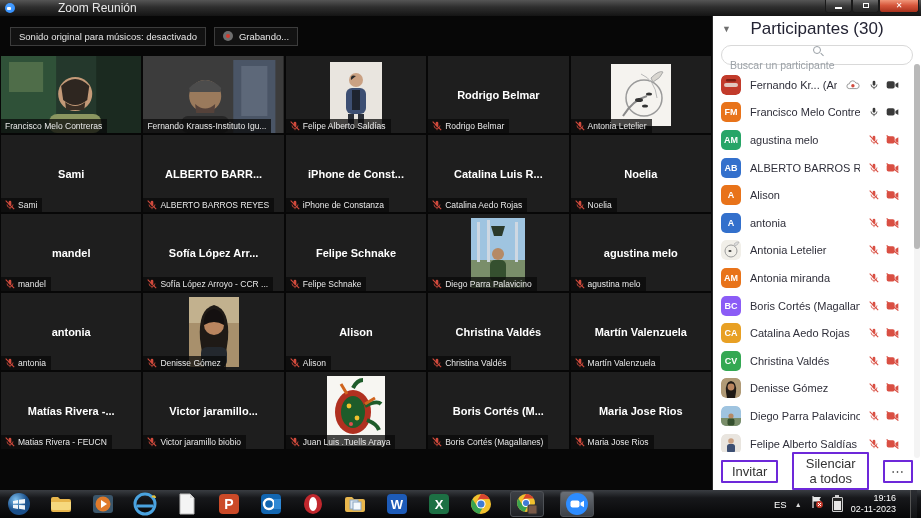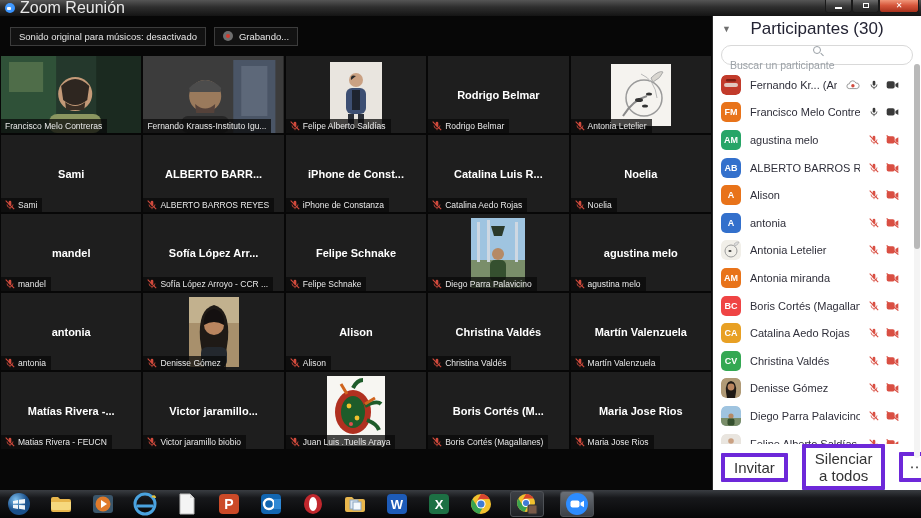--- a/index.html
+++ b/index.html
@@ -3,21 +3,21 @@
 <meta charset="utf-8">
 <style>
   * { margin:0; padding:0; box-sizing:border-box; }
   html,body { width:921px; height:518px; overflow:hidden; font-family:"Liberation Sans", sans-serif; background:#000; }
   .window { width:921px; height:518px; position:relative; display:flex; flex-direction:column; }
 
   
   .titlebar { height:16px; background:linear-gradient(180deg,#555 0%,#2e2e2e 45%,#141414 100%); display:flex; align-items:center; padding-left:5px; position:relative; flex:0 0 16px; }
   .zoom-app-icon { width:10px; height:10px; border-radius:50%; background:radial-gradient(circle at 35% 35%, #4da1ff, #2d8cff); margin-right:5px; position:relative; }
   .zoom-app-icon::after { content:""; position:absolute; left:2px; top:3.5px; width:4px; height:3px; background:#fff; border-radius:1px; }
-  .titlebar-text { color:#e8e8e8; font-size:16px; }
+  .titlebar-text { color:#e8e8e8; font-size:12px;margin-left:38px; }
   .win-controls { position:absolute; right:2px; top:0; display:flex; }
   .win-btn { width:27px; height:13px; border:1px solid #1a1a1a; border-top:none; border-radius:0 0 3px 3px; background:linear-gradient(180deg,#6b6b6b,#3a3a3a 50%,#242424); color:#fff; font-size:8px; line-height:11px; text-align:center; }
   .win-btn.close { width:40px; background:linear-gradient(180deg,#f09679,#d6573c 45%,#a8311c); }
   .win-btn .glyph-box { display:inline-block; width:6px; height:5px; border:1px solid #fff; margin-top:3px; }
   .win-btn .glyph-min { display:inline-block; width:7px; height:2px; background:#fff; margin-top:7px; }
 
   
   .app-body { flex:1; display:flex; min-height:0; }
   .video-area { width:712px; background:#070707; position:relative; display:flex; flex-direction:column; }
   .video-topbar { height:40px; display:flex; align-items:center; gap:8px; padding-left:10px; flex:0 0 40px; }
@@ -49,21 +49,21 @@
   .search-glyph::after { content:""; position:absolute; width:4px; height:1.3px; background:#9aa0a6; transform:rotate(45deg); left:6px; top:7px; }
   .plist { flex:1; overflow:hidden; position:relative; }
   .prow { height:27.6px; display:flex; align-items:center; padding:0 22px 0 8px; gap:9px; }
   .pavatar { width:20px; height:20px; border-radius:5px; color:#fff; font-size:9px; font-weight:bold; display:flex; align-items:center; justify-content:center; flex:0 0 20px; overflow:hidden; }
   .pname { font-size:11px; color:#2f2f3a; white-space:nowrap; overflow:hidden; flex:1; }
   .picons { display:flex; gap:7px; align-items:center; }
   .icon-on { color:#3a3a3a; display:flex; }
   .icon-muted { color:#d94f43; display:flex; }
   .rec-cloud { display:flex; margin-right:2px; }
   .panel-footer { flex:0 0 30px; display:flex; align-items:center; gap:14px; padding:0 8px; }
-  .pf-btn { border:4px solid #6d28d9; border-radius:1px; background:#fff; color:#333; font-size:15px; padding:2px 9px; font-family:"Liberation Sans",sans-serif; }
+  .pf-btn { border:2px solid #6d28d9; border-radius:1px; background:#fff; color:#333; font-size:13px; padding:2px 9px; font-family:"Liberation Sans",sans-serif; }
   .pf-more { padding:2px 6px; letter-spacing:1px; }
   .pscrollbar { position:absolute; top:48px; right:1px; width:6px; bottom:32px; background:#f4f4f4; border-radius:3px; }
   .pscroll-thumb { position:absolute; top:0; left:0; width:6px; height:185px; background:#b9b9b9; border-radius:3px; }
 
   
   .taskbar { height:28px; flex:0 0 28px; background:linear-gradient(180deg,#3a3d42 0%,#17181b 28%,#060607 100%); display:flex; align-items:center; padding:0 2px 0 6px; position:relative; }
   .tb-icons { display:flex; align-items:center; gap:16px; }
   .tb-icon { width:26px; height:26px; display:flex; align-items:center; justify-content:center; }
   .tb-btn { border:1px solid #4e5156; border-radius:3px; background:linear-gradient(180deg,#3d4046,#202226); padding:0 4px; height:26px; display:flex; align-items:center; justify-content:center; }
   .tb-btn.active { background:linear-gradient(180deg,#6a6f76,#3c4046); }
@@ -620,21 +620,21 @@
       <span class="pcam icon-muted">
                 <svg width="13" height="10" viewBox="0 0 14 11" fill="none">
                   <rect x="0.6" y="1.4" width="8.8" height="8" rx="2" fill="currentColor"></rect>
                   <path d="M10.2 4.4l3.2-2v6.4l-3.2-2z" fill="currentColor"></path>
                   <line x1="0.5" y1="0.5" x2="13.5" y2="10.5" stroke="currentColor" stroke-width="1.3"></line>
                 </svg>
               </span>
     </span>
   </div>
           <div class="prow">
-    <span class="pavatar" style="background: rgb(51, 112, 204); border-radius: 6px;">AB</span>
+    <span class="pavatar" style="background: rgb(51, 112, 204);">AB</span>
     <span class="pname">ALBERTO BARROS REYES</span>
     <span class="picons">
 
       <span class="pmic icon-muted">
                 <svg width="10" height="10" viewBox="0 0 12 12" fill="none">
                   <rect x="4.4" y="0.8" width="3.2" height="6" rx="1.6" fill="currentColor"></rect>
                   <path d="M2.4 5.4a3.6 3.6 0 0 0 7.2 0" stroke="currentColor" stroke-width="1"></path>
                   <line x1="6" y1="9.2" x2="6" y2="11" stroke="currentColor" stroke-width="1"></line>
                   <line x1="0.8" y1="0.8" x2="11" y2="11" stroke="currentColor" stroke-width="1.3"></line>
                 </svg>
@@ -737,21 +737,21 @@
       <span class="pcam icon-muted">
                 <svg width="13" height="10" viewBox="0 0 14 11" fill="none">
                   <rect x="0.6" y="1.4" width="8.8" height="8" rx="2" fill="currentColor"></rect>
                   <path d="M10.2 4.4l3.2-2v6.4l-3.2-2z" fill="currentColor"></path>
                   <line x1="0.5" y1="0.5" x2="13.5" y2="10.5" stroke="currentColor" stroke-width="1.3"></line>
                 </svg>
               </span>
     </span>
   </div>
           <div class="prow">
-    <span class="pavatar" style="background: #ef4444;">BC</span>
+    <span class="pavatar" style="background: #8b5cf6;">BC</span>
     <span class="pname">Boris Cortés (Magallanes)</span>
     <span class="picons">
 
       <span class="pmic icon-muted">
                 <svg width="10" height="10" viewBox="0 0 12 12" fill="none">
                   <rect x="4.4" y="0.8" width="3.2" height="6" rx="1.6" fill="currentColor"></rect>
                   <path d="M2.4 5.4a3.6 3.6 0 0 0 7.2 0" stroke="currentColor" stroke-width="1"></path>
                   <line x1="6" y1="9.2" x2="6" y2="11" stroke="currentColor" stroke-width="1"></line>
                   <line x1="0.8" y1="0.8" x2="11" y2="11" stroke="currentColor" stroke-width="1.3"></line>
                 </svg>
@@ -1004,14 +1004,32 @@
           </svg>
         </div>
         <div class="tb-btn active">
           <svg width="24" height="24" viewBox="0 0 24 24">
             <circle cx="12" cy="12" r="11" fill="#2d8cff"></circle>
             <rect x="5.5" y="8.5" width="9" height="7" rx="2" fill="#fff"></rect>
             <path d="M15.5 10.8l3.5-2.1v6.6l-3.5-2.1z" fill="#fff"></path>
           </svg>
         </div>
       </div>
+    <div class="tray">
+      <span class="tray-lang">ES</span>
+      <span class="tray-arrow">▲</span>
+      <span>
+        <svg width="14" height="14" viewBox="0 0 14 14">
+            <path d="M3 1v12" stroke="#e8e8e8" stroke-width="1.2"></path>
+            <path d="M3 2h8l-1.6 2.3L11 6.5H3z" fill="#e8e8e8"></path>
+            <circle cx="9.5" cy="9.5" r="3.4" fill="#c5392b"></circle>
+            <path d="M8 8l3 3M11 8l-3 3" stroke="#fff" stroke-width="1"></path>
+          </svg>
+      </span>
+      <span class="battery"></span>
+      <div class="tray-clock">
+        <div>19:16</div>
+        <div>02-11-2023</div>
+      </div>
+      <span class="show-desktop"></span>
+    </div>
   </div>
 </div>
 
 </body></html>

